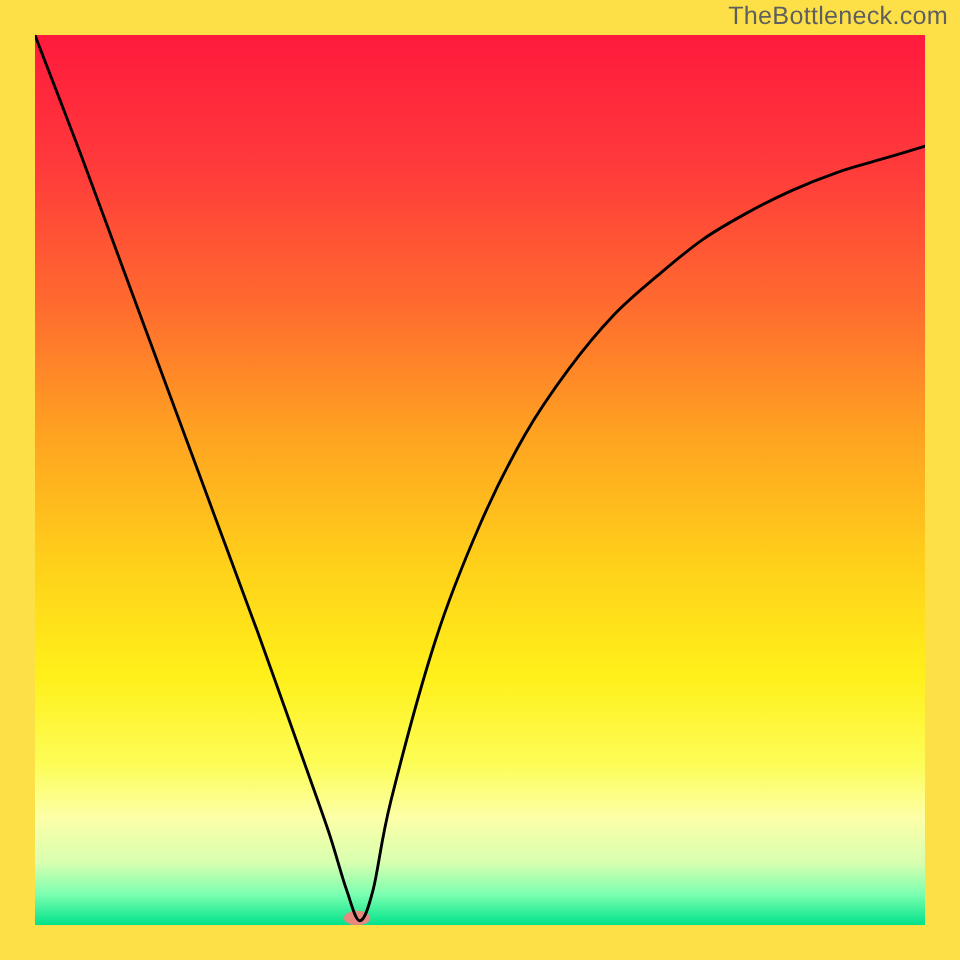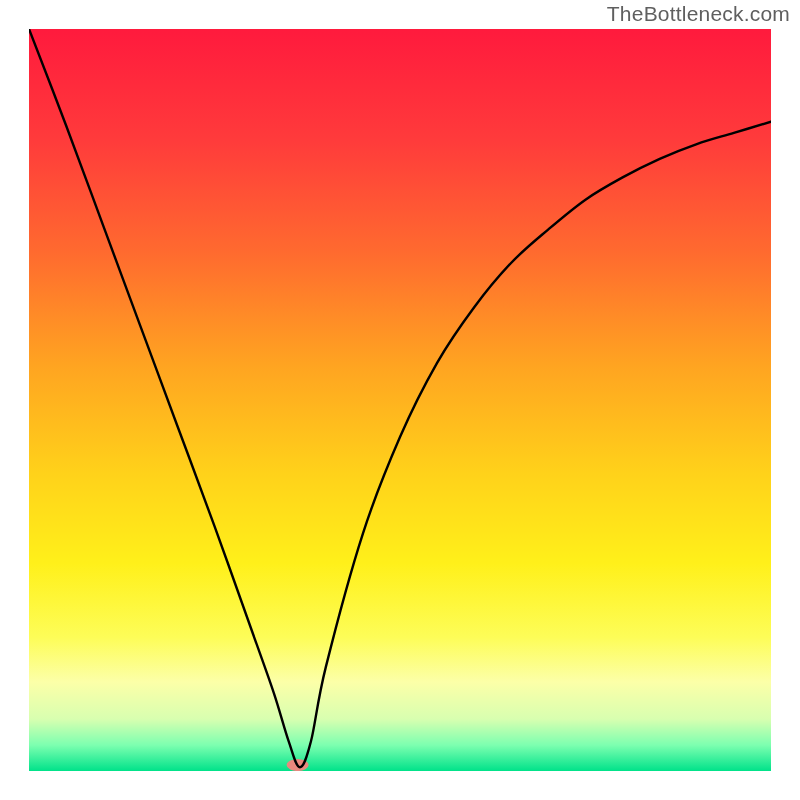--- a/index.html
+++ b/index.html
@@ -8,21 +8,21 @@
     width: 800px;
     height: 800px;
     overflow: hidden;
     background: #000;
     font-family: Arial, Helvetica, sans-serif;
   }
   .frame {
     position: absolute;
     top: 0; left: 0;
     width: 800px; height: 800px;
-    background: #ffffff;
+    background: #fde047;
   }
   .plot-area {
     position: absolute;
     top: 29px;
     left: 29px;
     width: 742px;
     height: 742px;
     overflow: hidden;
   }
   svg {

